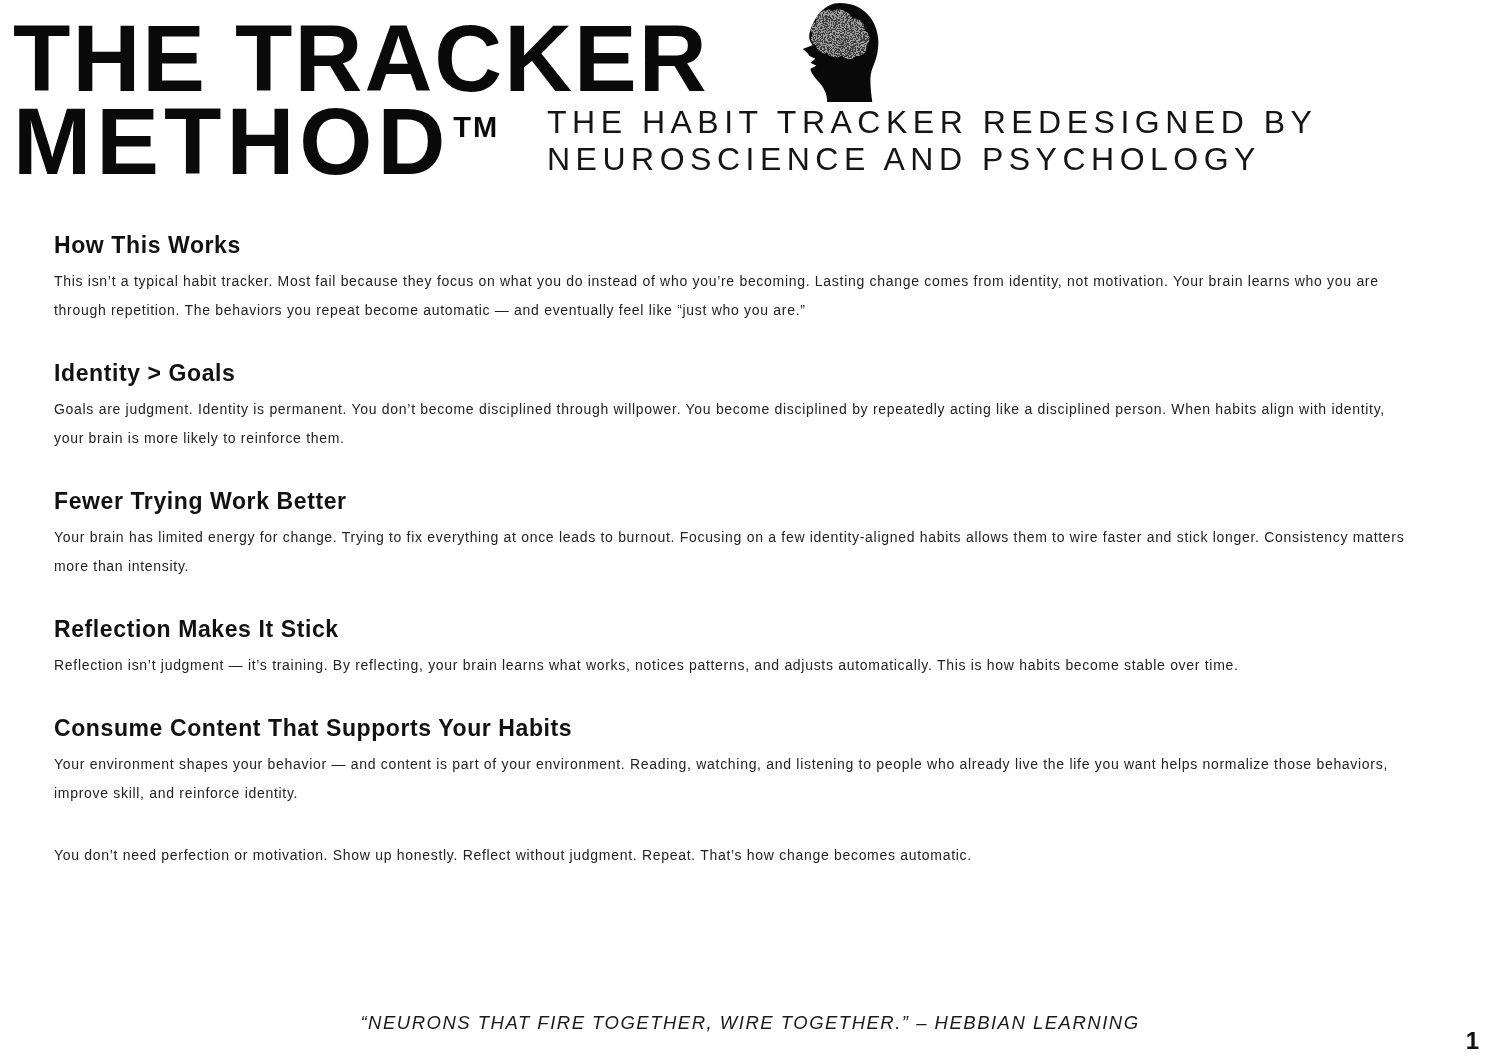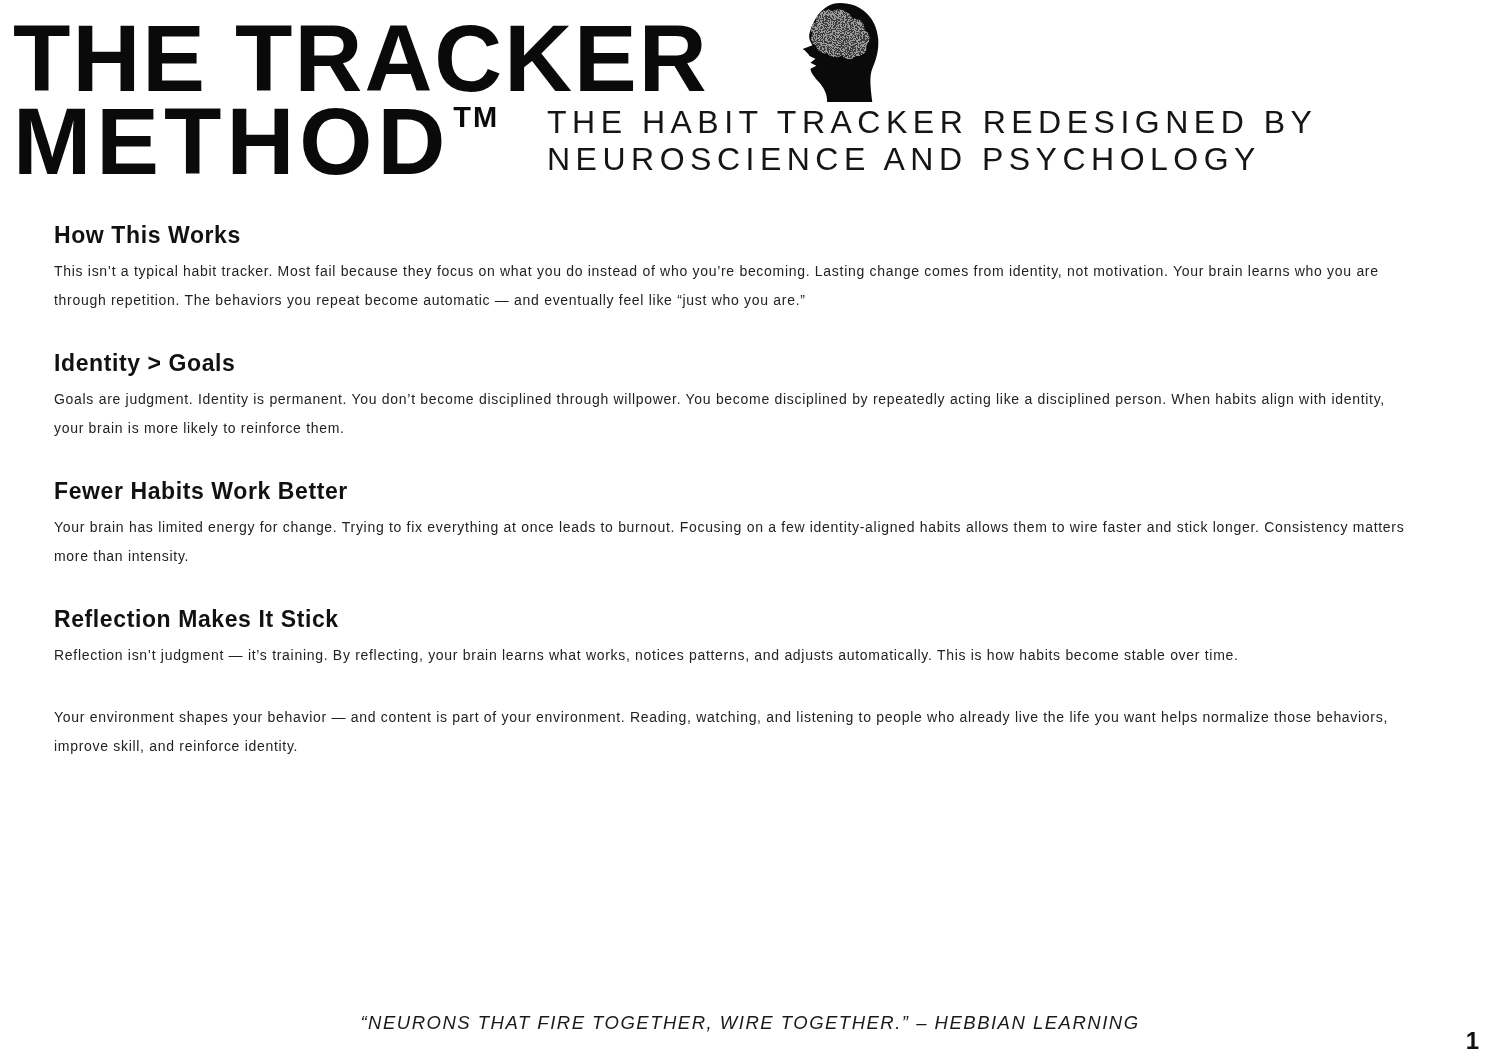--- a/index.html
+++ b/index.html
@@ -14,34 +14,34 @@
   
   .logo-line{
     position:absolute;left:13px;
     font-weight:bold;color:#0a0a0a;
     line-height:1;white-space:nowrap;
   }
   .logo-line1{top:12px;font-size:94px;letter-spacing:2px;}
   .logo-line2{top:95px;font-size:94px;letter-spacing:5px;}
   .tm{
     font-size:29px;font-weight:bold;letter-spacing:2px;
-    vertical-align:top;position:relative;top:8px;margin-left:3px;
+    vertical-align:top;position:relative;top:18px;margin-left:3px;
   }
   .head-icon{position:absolute;left:780px;top:1px;width:110px;height:101px;}
   .head-icon svg{display:block;width:100%;height:100%;}
   .tagline{
     position:absolute;left:528px;top:104px;
     font-size:32px;font-weight:400;color:#151515;
     letter-spacing:5.5px;line-height:37px;white-space:nowrap;margin-left:19px;
   }
   
   .content{position:absolute;left:54px;top:220px;width:1356px;}
   .sec{margin:0 0 33px 0;}
   .sec h2{
-    margin:0 0 7px 0;
+    margin:10px 0 7px 0;
     font-size:23px;font-weight:bold;color:#111111;
     letter-spacing:0.6px;line-height:30px;
   }
   .sec p{
     margin:0;
     font-size:14px;color:#222222;
     letter-spacing:0.7px;line-height:29px;
   }
   
   .footer-quote{
@@ -99,34 +99,36 @@
       <h2>How This Works</h2>
       <p>This isn’t a typical habit tracker. Most fail because they focus on what you do instead of who you’re becoming. Lasting change comes from identity, not motivation. Your brain learns who you are through repetition. The behaviors you repeat become automatic — and eventually feel like “just who you are.”</p>
     </section>
 
     <section class="sec">
       <h2>Identity &gt; Goals</h2>
       <p>Goals are judgment. Identity is permanent. You don’t become disciplined through willpower. You become disciplined by repeatedly acting like a disciplined person. When habits align with identity, your brain is more likely to reinforce them.</p>
     </section>
 
     <section class="sec">
-      <h2>Fewer Habits Work Better</h2>
+      <h2>Fewer Trying Work Better</h2>
       <p>Your brain has limited energy for change. Trying to fix everything at once leads to burnout. Focusing on a few identity-aligned habits allows them to wire faster and stick longer. Consistency matters more than intensity.</p>
     </section>
 
     <section class="sec">
       <h2>Reflection Makes It Stick</h2>
       <p>Reflection isn’t judgment — it’s training. By reflecting, your brain learns what works, notices patterns, and adjusts automatically. This is how habits become stable over time.</p>
     </section>
 
     <section class="sec">
+      <h2>Consume Content That Supports Your Habits</h2>
       <p>Your environment shapes your behavior — and content is part of your environment. Reading, watching, and listening to people who already live the life you want helps normalize those behaviors, improve skill, and reinforce identity.</p>
     </section>
 
     <section class="sec">
+      <p>You don’t need perfection or motivation. Show up honestly. Reflect without judgment. Repeat. That’s how change becomes automatic.</p>
     </section>
 
   </div>
 
   <div class="footer-quote">“NEURONS THAT FIRE TOGETHER, WIRE TOGETHER.” – HEBBIAN LEARNING</div>
 
   <div class="page-number">1</div>
 
 </div>
 

